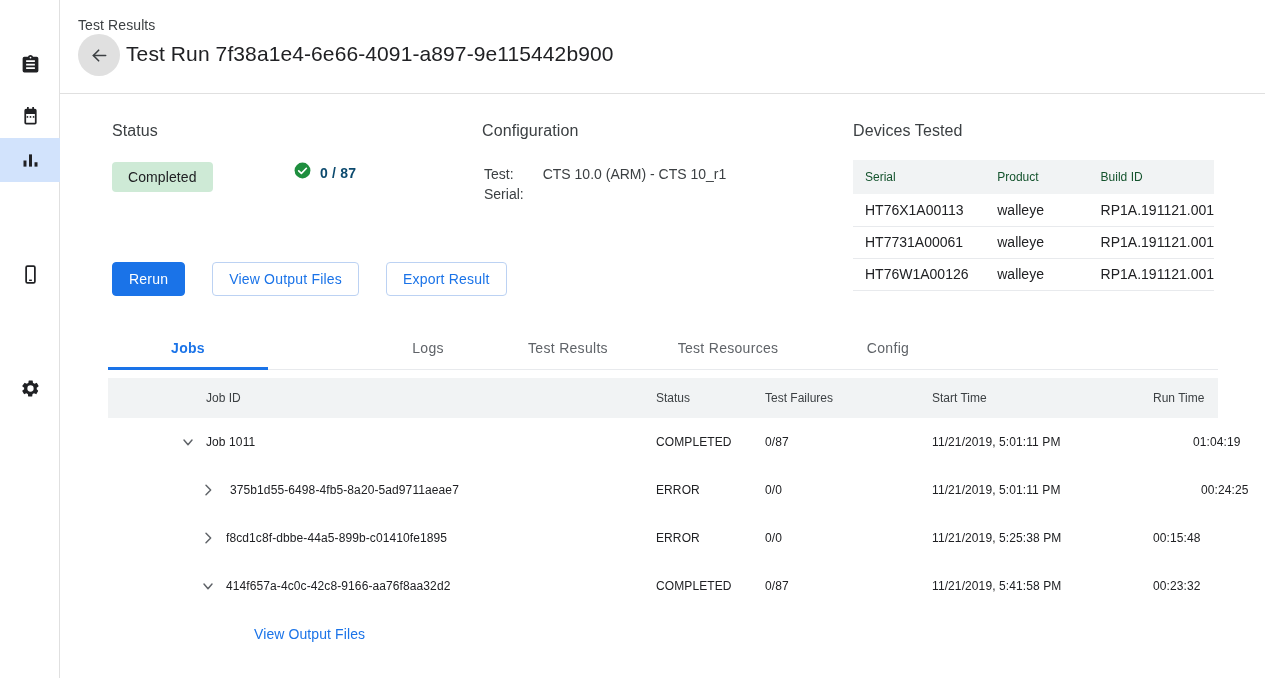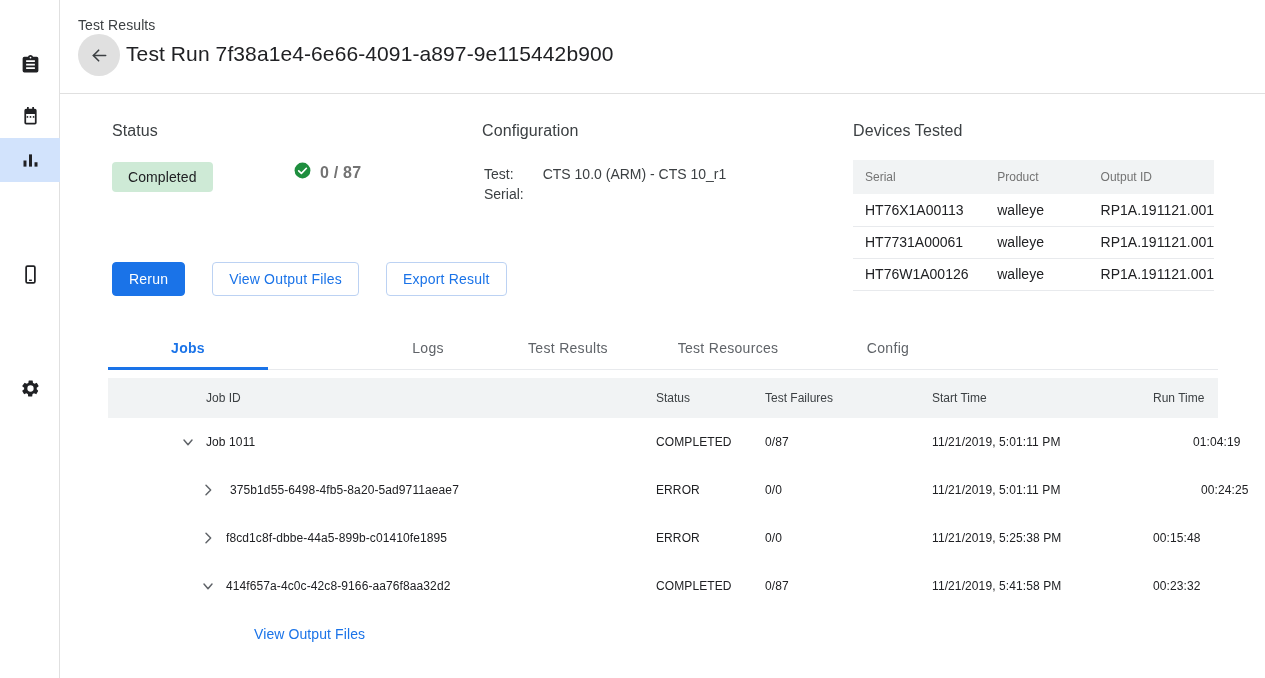--- a/index.html
+++ b/index.html
@@ -67,21 +67,21 @@
   .status-badge {
     position: absolute; left: 52px; top: 162px;
     background: #ceead6; color: #202124;
     padding: 7px 16px; border-radius: 4px;
     font-size: 14px; letter-spacing: .1px;
   }
   .pass-wrap {
     position: absolute; left: 233px; top: 161px;
     display: flex; align-items: center; gap: 8px;
   }
-  .pass-count { color: #737373; font-size: 16px; font-weight: 700; letter-spacing: .2px; }
+  .pass-count { color: #0c4a6e; font-size: 14px; font-weight: 700; letter-spacing: .2px; }
 
   
   .btn-row { position: absolute; left: 52px; top: 262px; display: flex; gap: 27px; }
   .btn {
     height: 34px; padding: 0 16px; border-radius: 4px;
     font-family: "Liberation Sans", sans-serif; font-size: 14px;
     letter-spacing: .2px; cursor: pointer;
     display: inline-flex; align-items: center; justify-content: center;
   }
   .btn-filled { background: #1a73e8; color: #fff; border: 1px solid #1a73e8; }
@@ -96,21 +96,21 @@
   .config-grid td { padding: 0; vertical-align: top; white-space: nowrap; }
   .config-key { padding-right: 19px !important; color: #3c4043; }
 
   
   .dev-table {
     position: absolute; left: 793px; top: 160px;
     width: 361px; border-collapse: collapse;
     font-size: 13px;
   }
   .dev-table thead th {
-    background: #f1f3f4; color: #737373; font-weight: 400;
+    background: #f1f3f4; color: #14532d; font-weight: 400;
     font-size: 12px; text-align: left; height: 34px; padding: 0 0 0 12px; margin-top: 35px;
   }
   .dev-table tbody td {
     height: 32px; padding: 0 0 0 12px; font-size: 14px; color: #202124;
     border-bottom: 1px solid #e8eaed; white-space: nowrap;
   }
   .dev-c1 { width: 137px; }
   .dev-c2 { width: 116px; }
 
   
@@ -254,21 +254,21 @@
       </tbody>
         </table>
     </div>
 
     <div class="sec-title" id="devices-title">Devices Tested</div>
     <table class="dev-table">
       <thead>
         <tr>
           <th class="dev-c1">Serial</th>
           <th class="dev-c2">Product</th>
-          <th>Output ID</th>
+          <th>Build ID</th>
         </tr>
       </thead>
       <tbody>
         <tr>
           <td>HT76X1A00113</td>
           <td>walleye</td>
           <td>RP1A.191121.001</td>
         </tr>
         <tr>
           <td>HT7731A00061</td>

